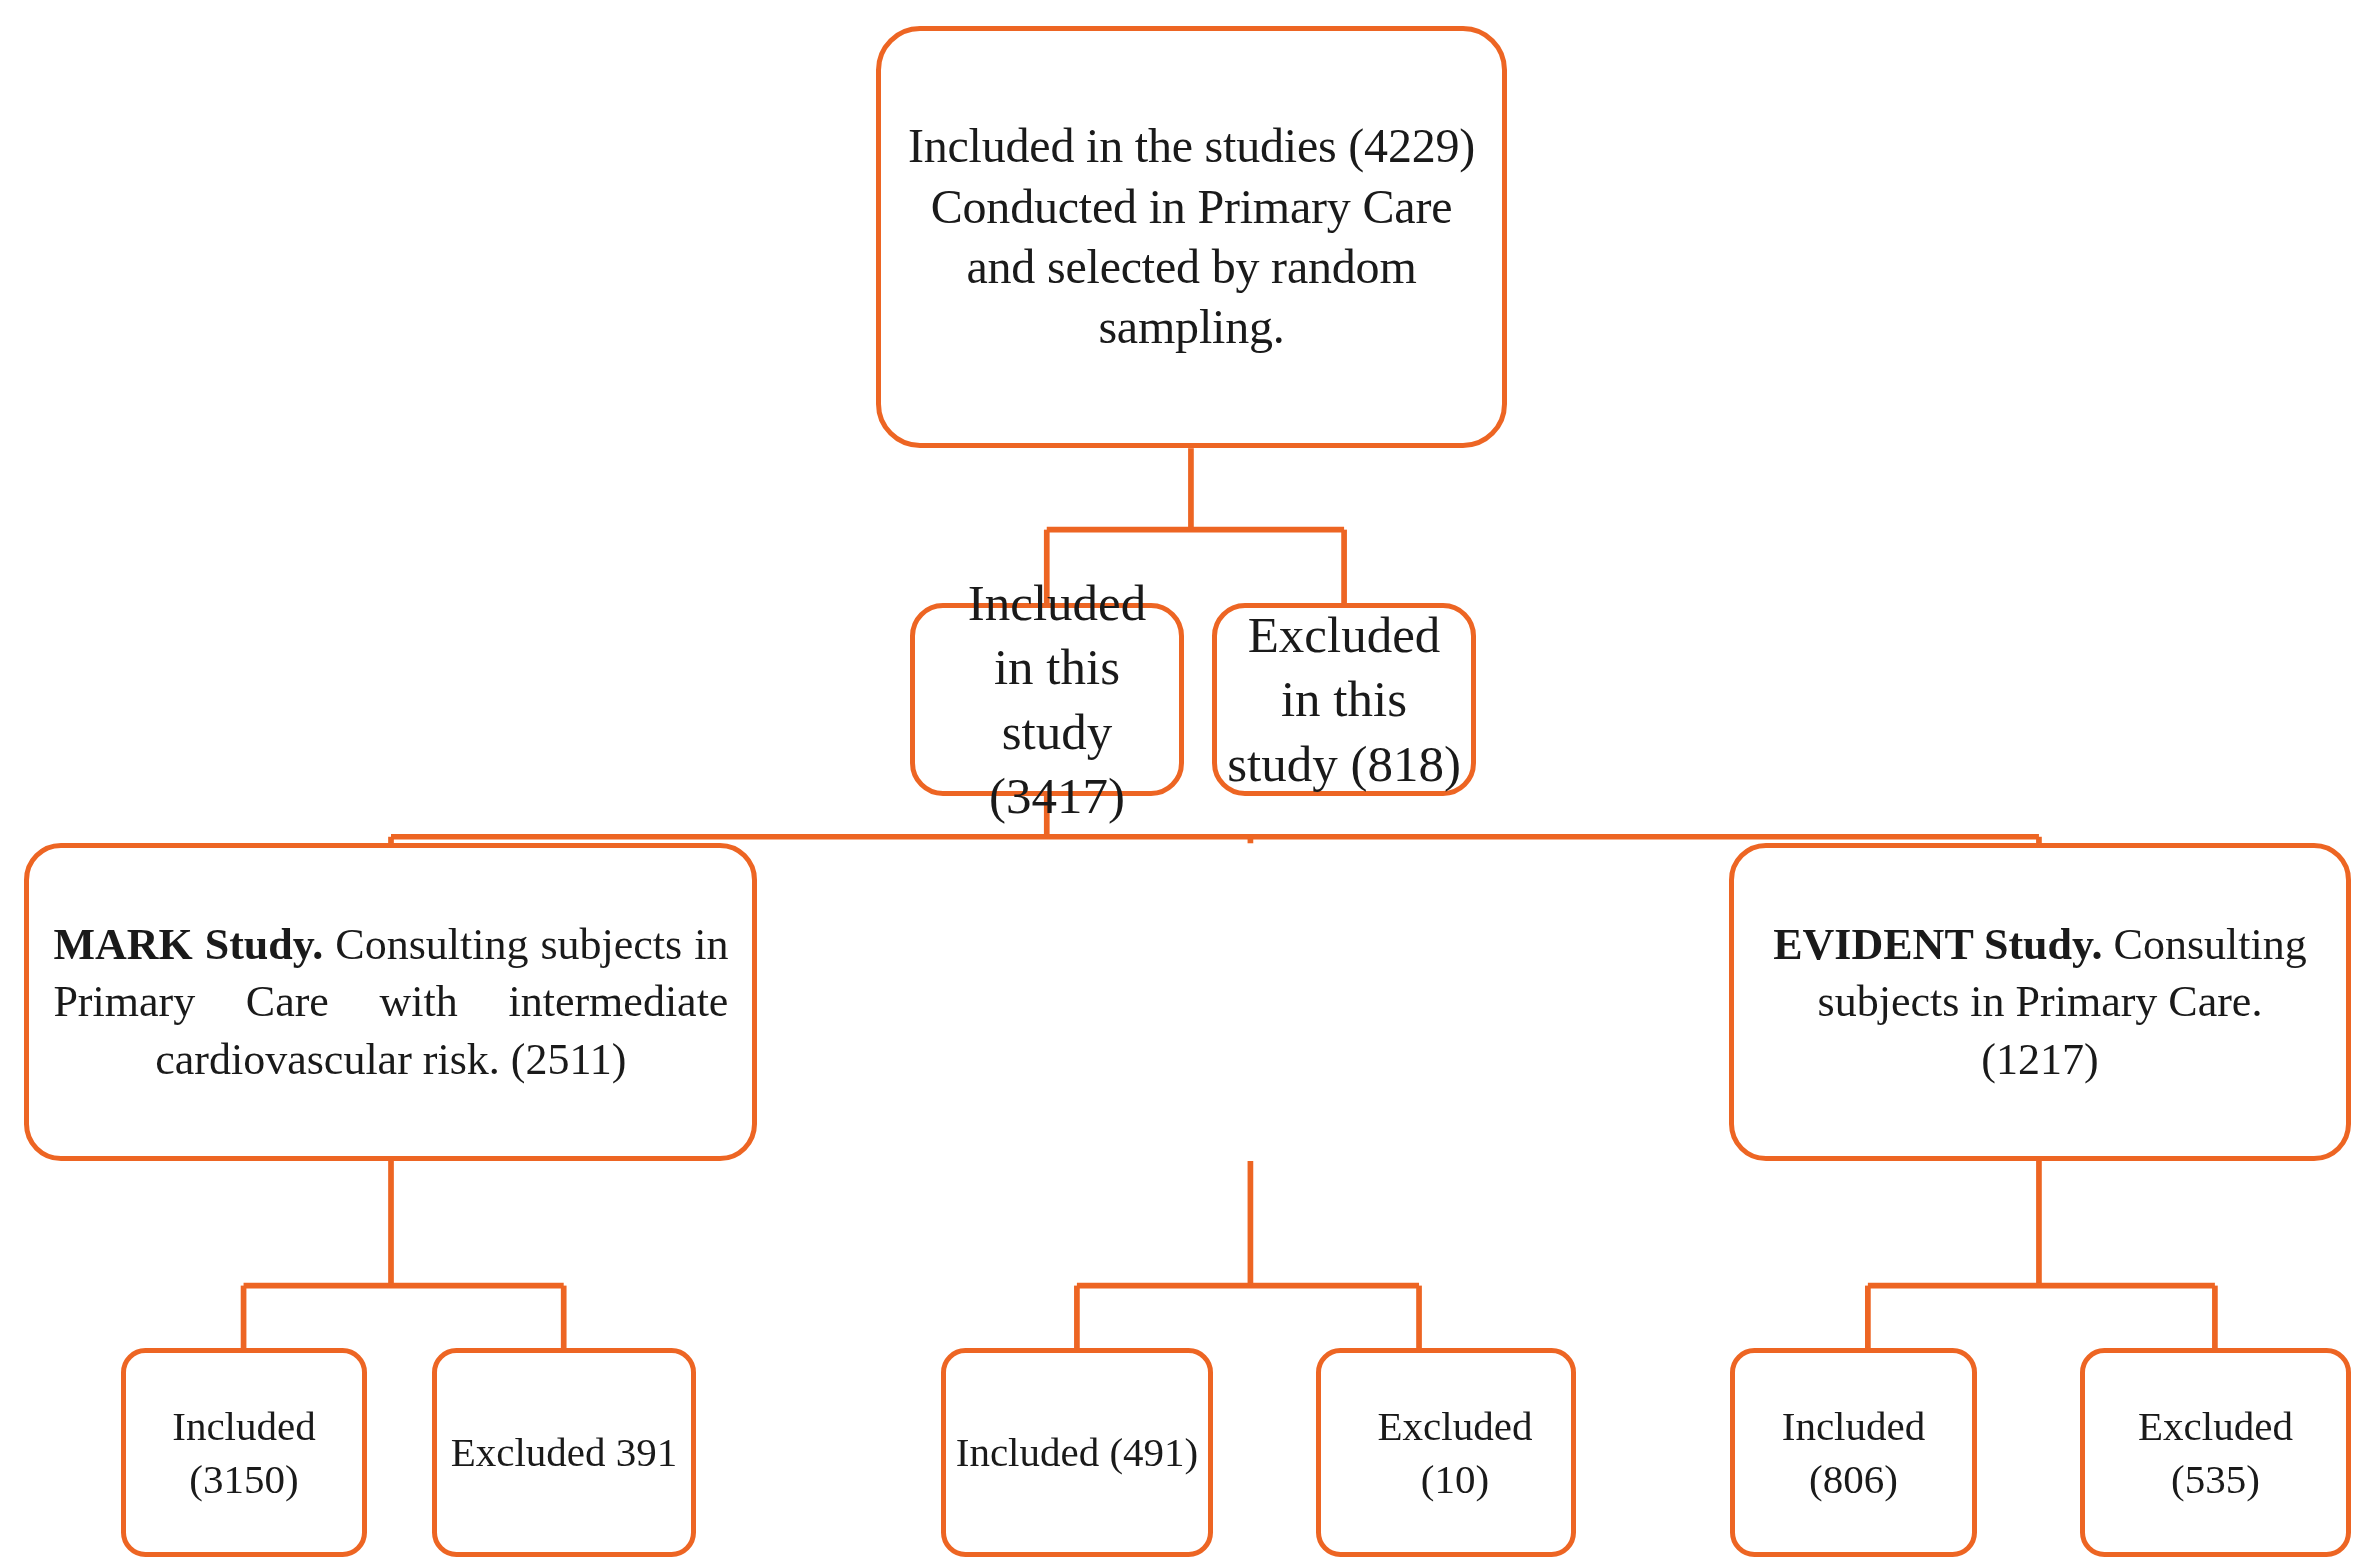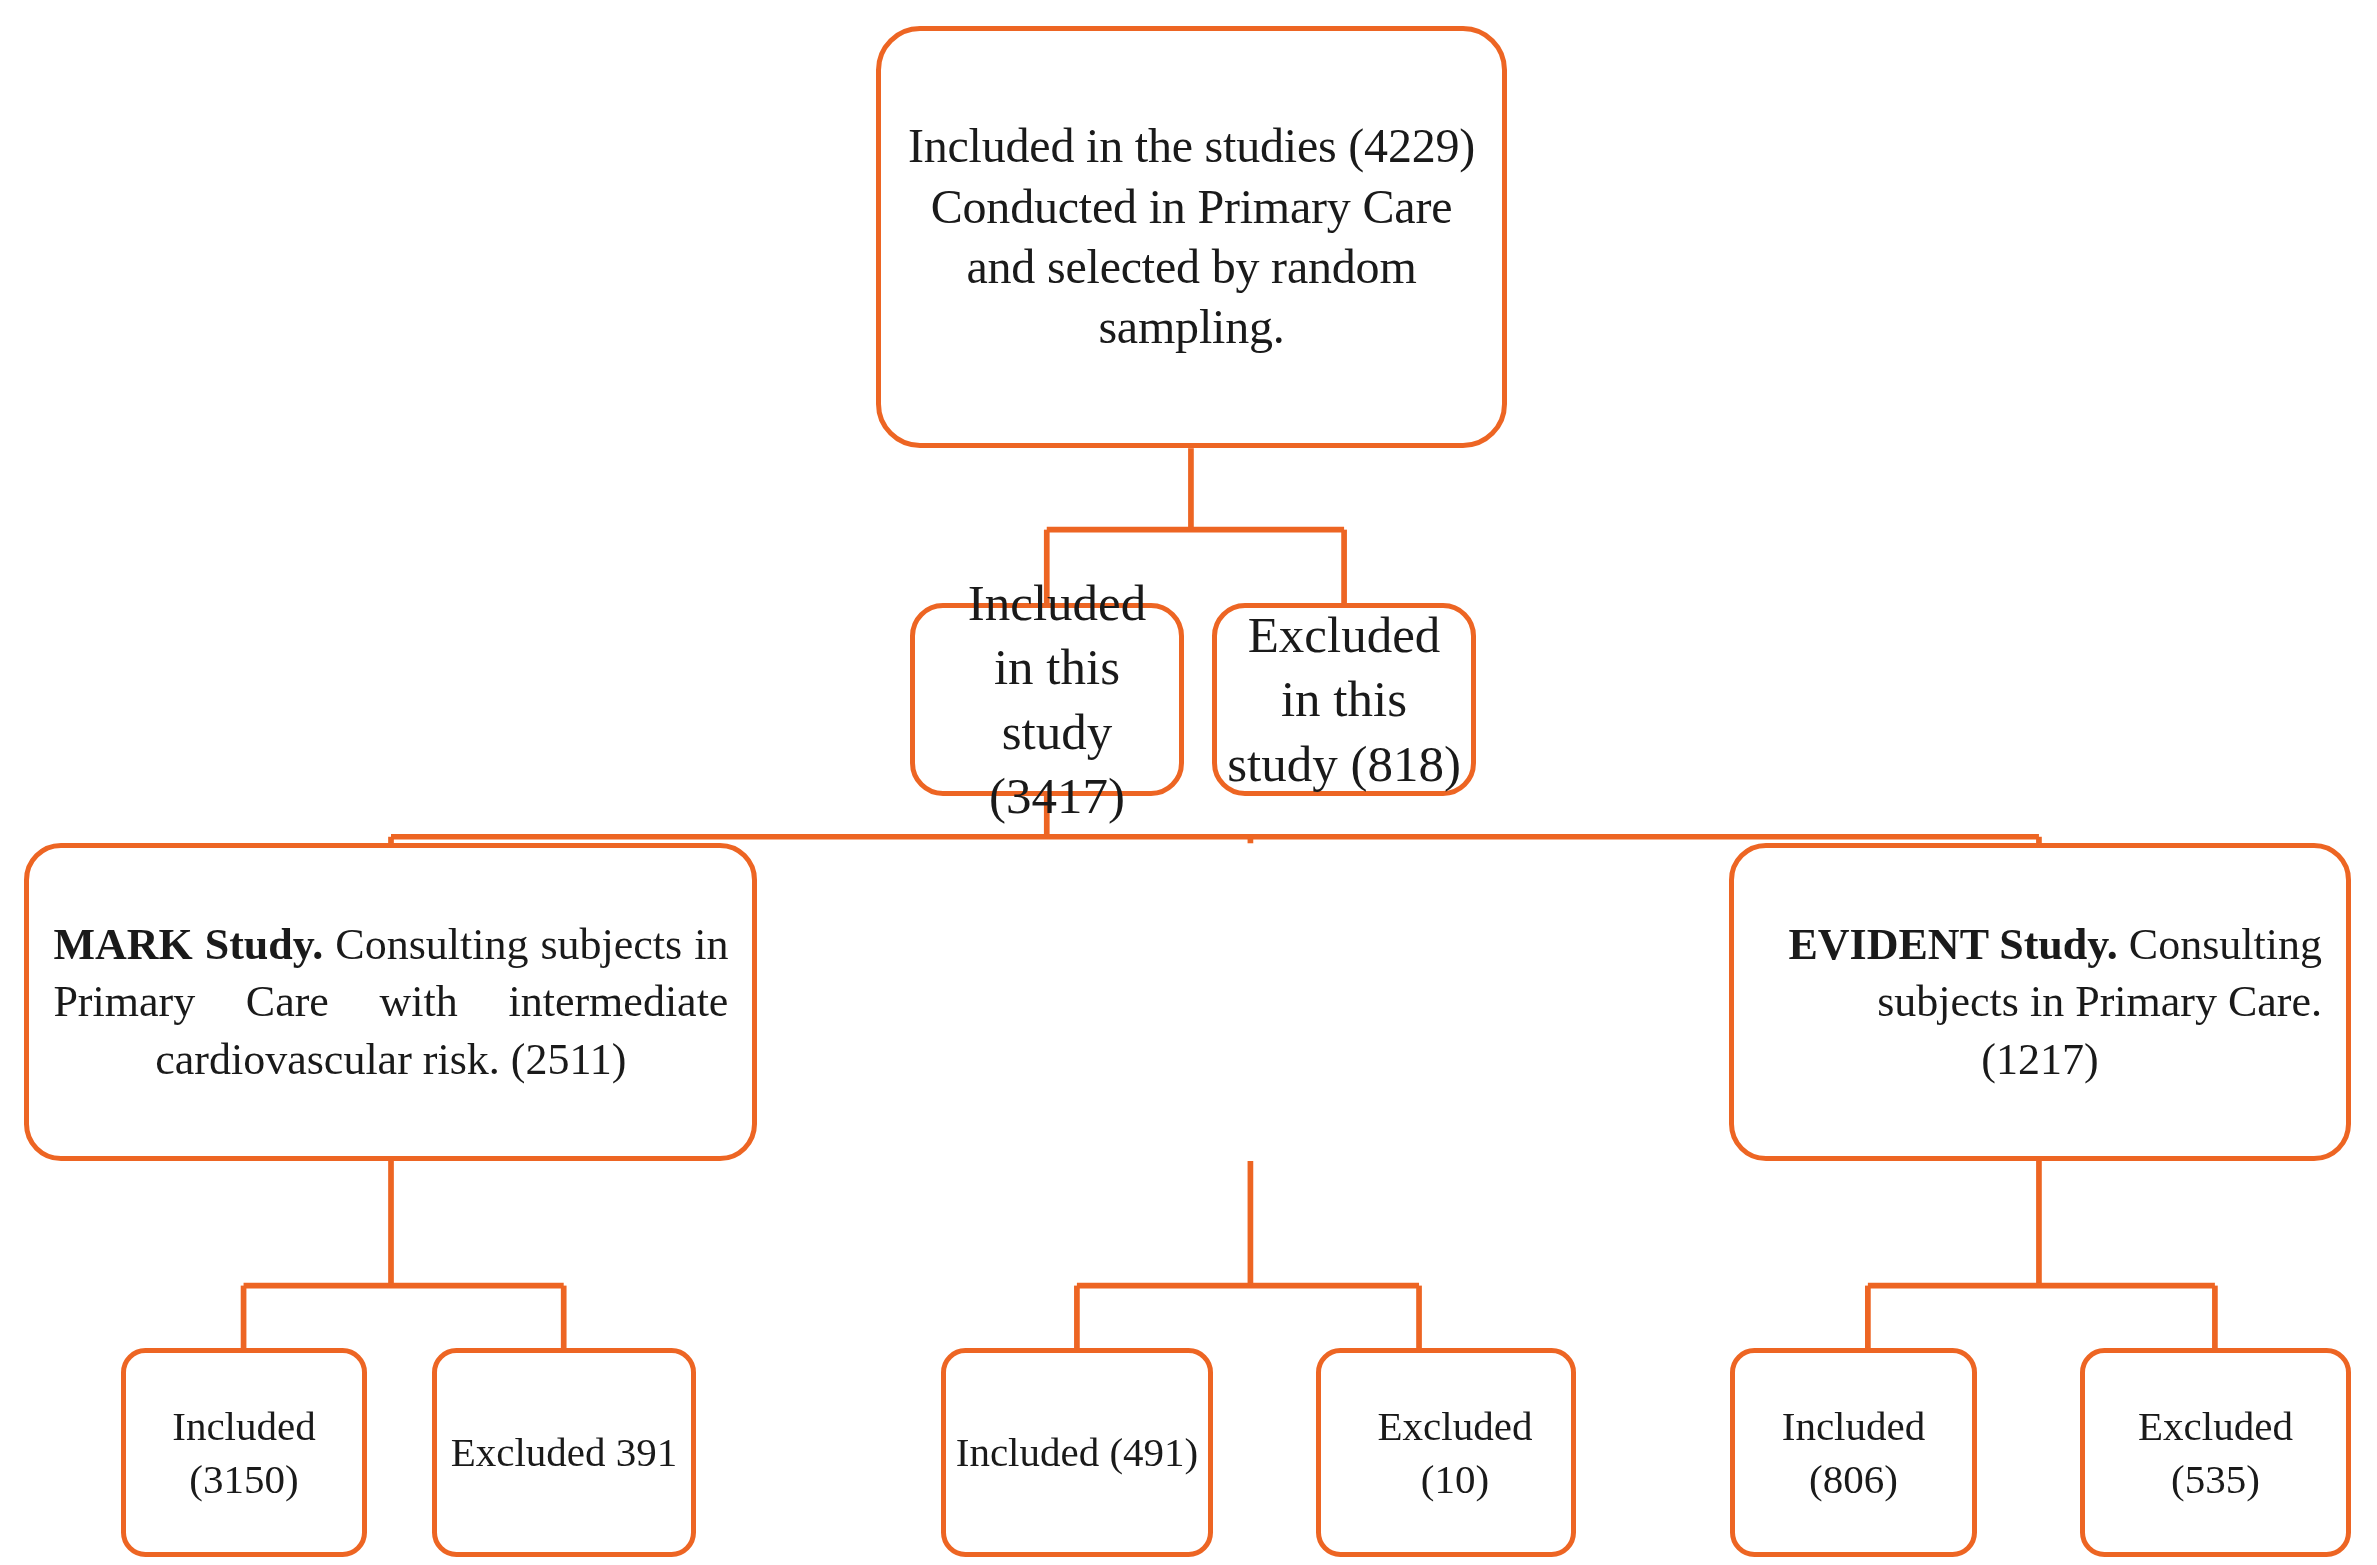--- a/index.html
+++ b/index.html
@@ -90,21 +90,21 @@
   #node-eva   { left: 854px; width: 794px; }
   #node-evident { left: 1729px; width: 622px; }
   .study-node .node-text {
     font-size: 44px;
     line-height: 1.30;
     text-align: justify;
     text-align-last: center;
     padding: 0 24px;
   }
   #node-evident .node-text {
-    text-align: right;
+    text-align: center;
     text-align-last: center;
   }
   .study-name {
     font-weight: bold;
   }
   
   .leaf-node {
     top: 1348px;
     height: 209px;
     border-radius: 24.4px;

